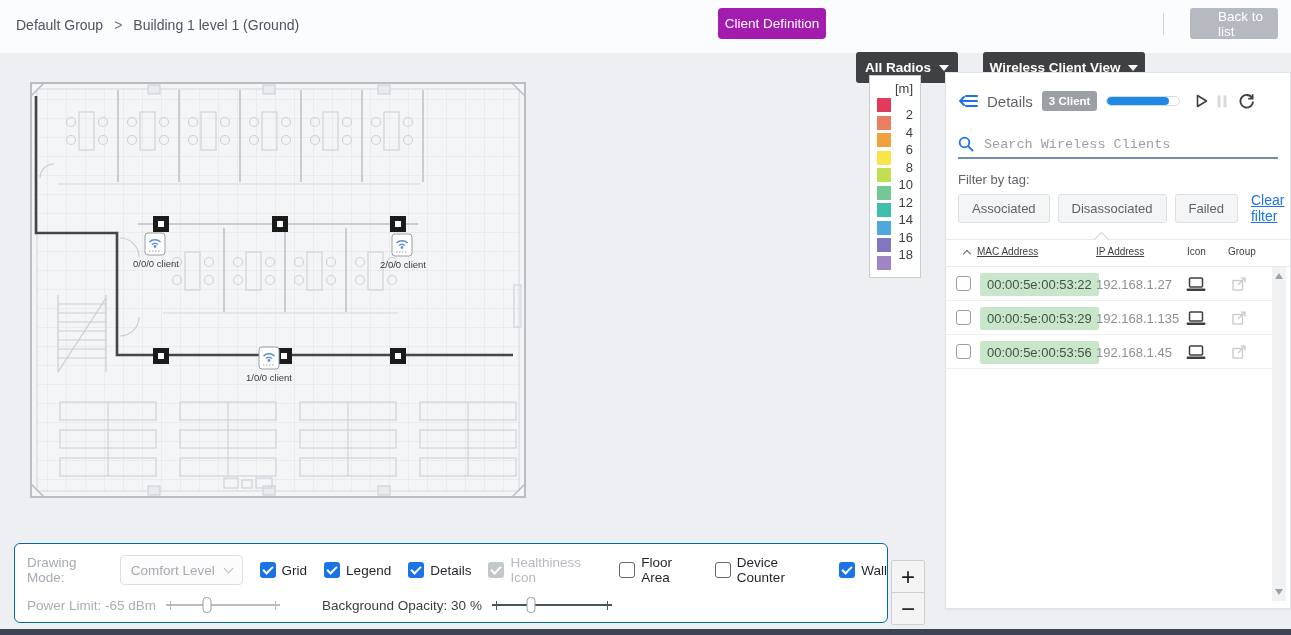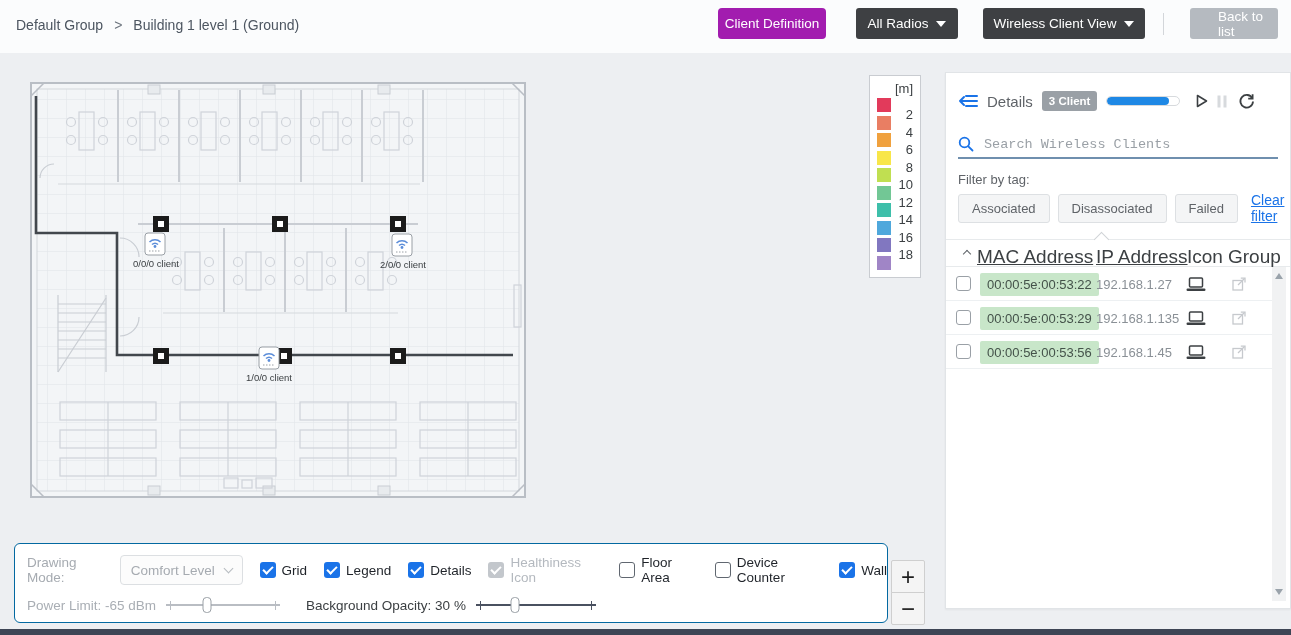--- a/index.html
+++ b/index.html
@@ -11,21 +11,21 @@
     overflow:hidden;
     color:#3c4043;
   }
   
   .topbar { position:absolute; top:0; left:0; width:1291px; height:53px; background:#fbfcfd; }
   .breadcrumb { position:absolute; left:16px; top:17px; display:flex; gap:11px; font-size:14px; color:#4c5560; }
   .crumb { cursor:pointer; }
   .crumb-sep { color:#6b737d; }
   .btn { display:flex; align-items:center; justify-content:center; gap:8px; border-radius:3px; font-size:13.5px; color:#fff; cursor:pointer; position:absolute; top:8px; height:31px; }
   .btn-primary { left:718px; width:108px; background:#a21caf; border-radius:4px; }
-  .btn-dark { background:#3e4043; font-weight:normal; }
+  .btn-dark { background:#3e4043; font-weight:bold;margin-top:44px; }
   .btn-all-radios { left:856px; width:102px; }
   .btn-wcv { left:983px; width:162px; }
   .btn-gray { left:1190px; width:88px; background:#b5bac0;padding-left:28px; }
   .tri-down { width:0; height:0; border-left:5px solid transparent; border-right:5px solid transparent; border-top:6px solid #fff; }
   .topbar-divider { position:absolute; left:1163px; top:13px; width:1px; height:22px; background:#d3d6da; }
 
   
   .floorplan { position:absolute; left:28px; top:80px; width:500px; height:420px; }
   .fp-label { font-size:9.5px; fill:#3c4043; }
 
@@ -48,21 +48,21 @@
   .icon-btn { background:none; border:none; cursor:pointer; display:flex; align-items:center; }
   .search-row { position:absolute; top:58px; left:12px; right:12px; height:28px; border-bottom:2px solid #6f8fae; display:flex; align-items:center; gap:10px; }
   .search-input { border:none; outline:none; background:transparent; font-family:Liberation Mono, monospace; font-size:13.5px; color:#5f6368; flex:1; }
   .search-input::placeholder { color:#9aa0a6; }
   .filter-label { position:absolute; top:99px; left:12px; font-size:13px; color:#5f6368; }
   .chips { position:absolute; top:119px; left:12px; display:flex; gap:8px; align-items:center; }
   .chip { padding:6px 13px; background:#f4f5f6; border:1px solid #dde0e3; border-radius:3px; font-size:13px; color:#5f6368; cursor:pointer; }
   .clear-filter { margin-left:5px; font-size:14px; color:#1a73e8; text-decoration:underline; cursor:pointer; }
   .table-head { position:absolute; top:166px; left:0; right:0; height:28px; border-top:1px solid #e7eaec; border-bottom:1px solid #e7eaec; }
   .notch { position:absolute; top:-6.5px; left:150px; width:11px; height:11px; background:#fff; border-left:1px solid #d0d3d6; border-top:1px solid #d0d3d6; transform:rotate(45deg); }
-  .th { position:absolute; top:6px; font-size:19px; color:#3c4043; }
+  .th { position:absolute; top:6px; font-size:10px; color:#3c4043; }
   .th-link { text-decoration:underline; cursor:pointer; }
   .sort-caret { position:absolute; left:18px; top:11px; width:6px; height:6px; border-left:1.6px solid #5f6368; border-top:1.6px solid #5f6368; transform:rotate(45deg); }
   .rows { position:absolute; top:194px; left:0; right:16px; }
   .row { position:relative; height:34px; border-bottom:1px solid #edf0f2; cursor:pointer;text-align:right; }
   .row-check { position:absolute; left:10px; top:9px; width:15px; height:15px; border:1px solid #9aa0a6; border-radius:3px; background:#fff; cursor:pointer; }
   .mac-pill { position:absolute; left:34px; top:6px; background:#c8e6c9; color:#44524a; font-size:13px; padding:4px 7px; border-radius:2px; }
   .ip-text { position:absolute; left:150px; top:10px; font-size:13px; color:#8a9096; }
   .row-laptop { position:absolute; left:240px; top:10px; }
   .row-detail { position:absolute; left:286px; top:10px; cursor:pointer; }
   .scrollbar { position:absolute; top:194px; right:4px; width:14px; height:334px; background:#f1f2f3; }
@@ -91,21 +91,21 @@
   .plus-end { position:relative; width:9px; height:9px; }
   .plus-end::before { content:""; position:absolute; left:0; right:0; top:3.8px; height:1.4px; background:currentColor; }
   .plus-end::after { content:""; position:absolute; top:0; bottom:0; left:3.8px; width:1.4px; background:currentColor; }
   .slider-track { position:relative; height:18px; }
   .slider-track::before { content:""; position:absolute; left:0; right:0; top:8.3px; height:1.5px; background:currentColor; }
   .slider-thumb { position:absolute; top:1px; width:9px; height:16px; background:#fff; border:1px solid #9aa0a6; border-radius:4px; transform:translateX(-50%); cursor:pointer; }
   .slider-gray { color:#b9bdc3; }
   .slider-gray .slider-track { width:96px; }
   .slider-dark { color:#4a5160; }
   .slider-dark .slider-track { width:102px; }
-  .bo-label { color:#3c4043; margin-left:14px; }
+  .bo-label { color:#3c4043; margin-left:30px; }
 
   
   .zoom-ctrl { position:absolute; left:891px; top:560px; width:34px; }
   .zoom-btn { width:34px; height:33px; background:#f4f4f4; border:1px solid #cfcfcf; font-size:24px; font-family:"Liberation Sans", sans-serif; color:#1c1c1c; cursor:pointer; display:flex; align-items:center; justify-content:center; line-height:1; }
   .zoom-in { border-radius:2px 2px 0 0; }
   .zoom-out { border-radius:0 0 2px 2px; margin-top:-1px; }
 
   
   .bottom-strip { position:absolute; left:0; bottom:0; width:1291px; height:6px; background:#3d4555; }
 </style>

